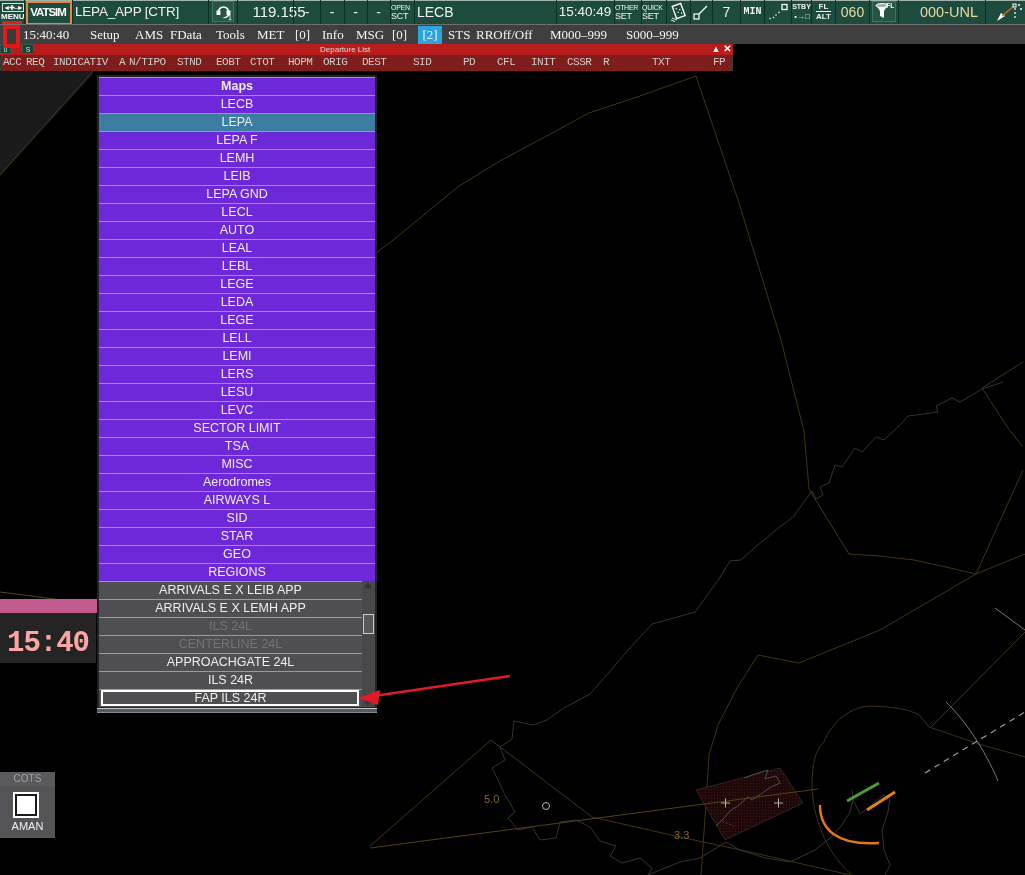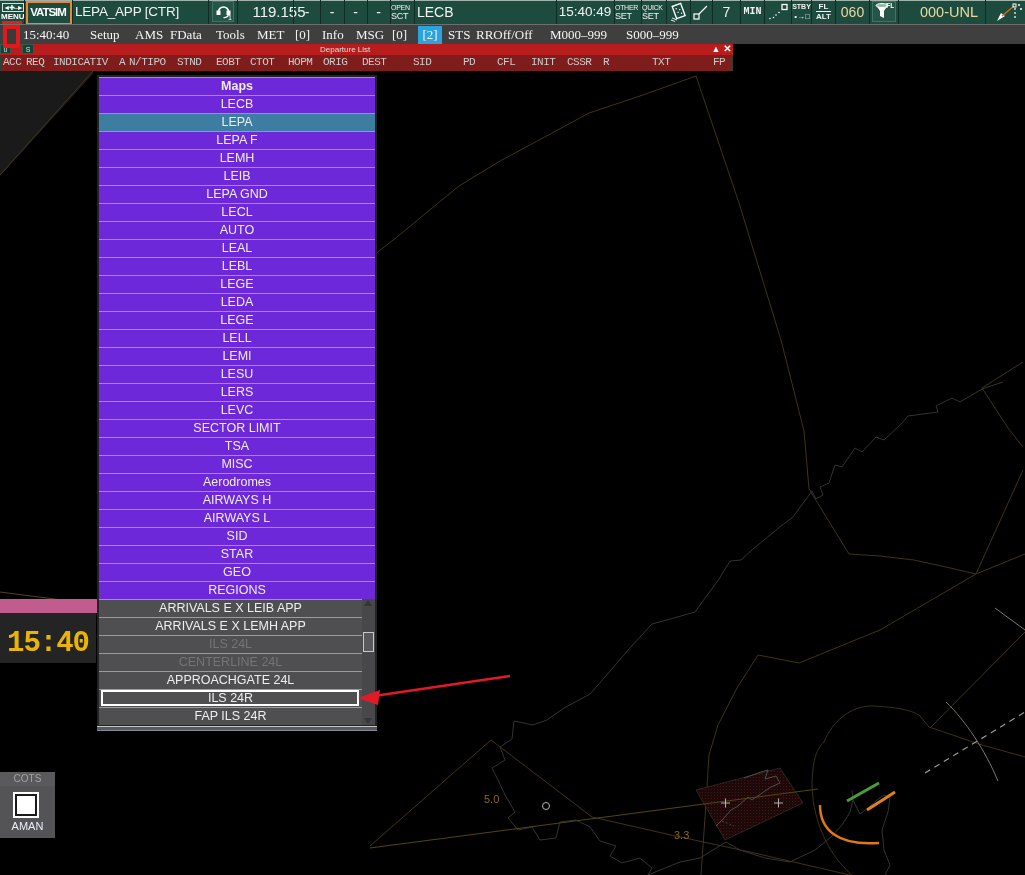--- a/index.html
+++ b/index.html
@@ -20,21 +20,21 @@
   
   #menu{left:97px;top:75px;width:280px;background:#232326;padding:2px;box-sizing:border-box;}
   .mrow{position:relative;height:17px;line-height:17px;text-align:center;background:#6d28d9;color:#eee;font-size:12.5px;border-top:1px solid #9b9b9b;}
   .mrow.sel{background:#3d7da1;}
   #submenu{position:relative;}
   .srow{position:relative;height:17px;line-height:17px;text-align:center;background:#4f4f52;color:#eee;font-size:12.5px;border-top:1px solid #9b9b9b;margin-right:13px;}
   .srow.dim{color:#747476;}
   #sbar{position:absolute;right:0;top:0;width:13px;height:126px;background:#48484b;}
   
   #pinkbar{left:0;top:599px;width:97px;height:14px;background:#c25c8e;}
-  #clock{left:0;top:613px;width:96px;height:50px;background:#242424;color:#eab308;font-family:"Liberation Mono",monospace;font-size:29px;font-weight:bold;line-height:62px;text-align:center;letter-spacing:-1px;}
+  #clock{left:0;top:613px;width:96px;height:50px;background:#242424;color:#fca5a5;font-family:"Liberation Mono",monospace;font-size:29px;font-weight:bold;line-height:62px;text-align:center;letter-spacing:-1px;}
   
   #cots{left:0;top:772px;width:55px;height:66px;background:#545457;}
   #cotshdr{position:absolute;left:0;top:0;width:55px;height:14px;background:#5a5a5d;color:#a2a3a5;font-size:10px;text-align:center;line-height:14px;}
   #aman{position:absolute;left:0;top:48px;width:55px;color:#e9edf6;font-size:11px;text-align:center;}
 </style>
 </head>
 <body>
 
 <svg class="abs" style="left:0;top:0;z-index:0" width="1025" height="875" viewBox="0 0 1025 875">
   <rect x="0" y="0" width="1025" height="875" fill="#000"></rect>
@@ -281,28 +281,27 @@
   <div class="mrow">LEPA GND</div>
   <div class="mrow">LECL</div>
   <div class="mrow">AUTO</div>
   <div class="mrow">LEAL</div>
   <div class="mrow">LEBL</div>
   <div class="mrow">LEGE</div>
   <div class="mrow">LEDA</div>
   <div class="mrow">LEGE</div>
   <div class="mrow">LELL</div>
   <div class="mrow">LEMI</div>
+  <div class="mrow">LERS</div>
   <div class="mrow">LESU</div>
-  <div class="mrow">LERS</div>
   <div class="mrow">LEVC</div>
   <div class="mrow">SECTOR LIMIT</div>
   <div class="mrow">TSA</div>
   <div class="mrow">MISC</div>
   <div class="mrow">Aerodromes</div>
-  <div class="mrow">AIRWAYS H</div>
   <div class="mrow">AIRWAYS L</div>
   <div class="mrow">SID</div>
   <div class="mrow">STAR</div>
   <div class="mrow">GEO</div>
   <div class="mrow">REGIONS</div>
   <div id="submenu">
     <div class="srow">ARRIVALS E X LEIB APP</div>
     <div class="srow">ARRIVALS E X LEMH APP</div>
     <div class="srow dim">ILS 24L</div>
     <div class="srow dim">CENTERLINE 24L</div>

